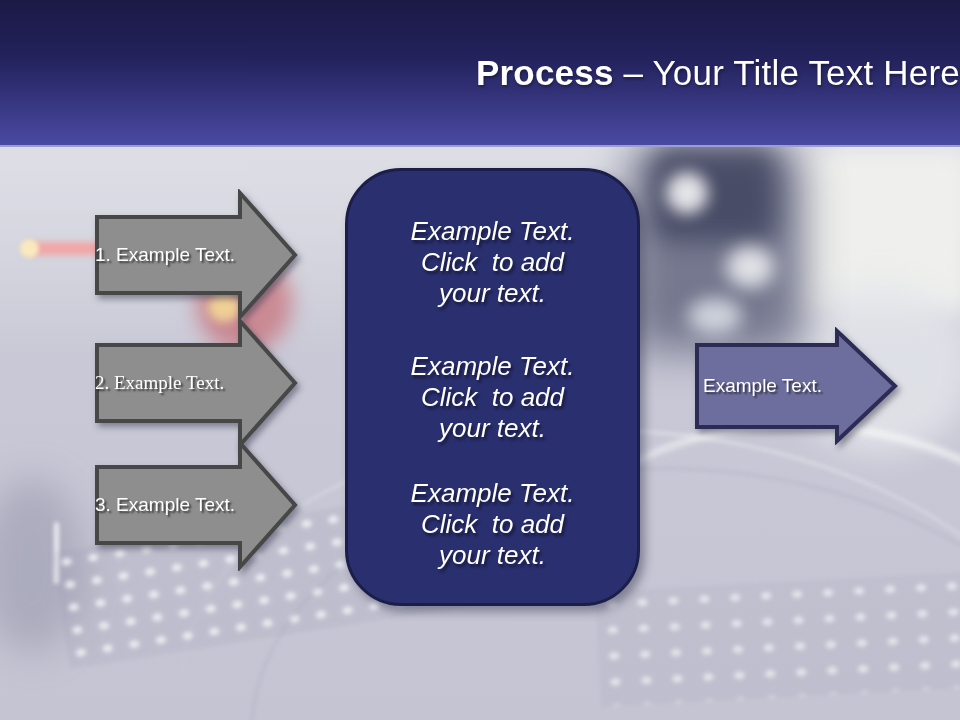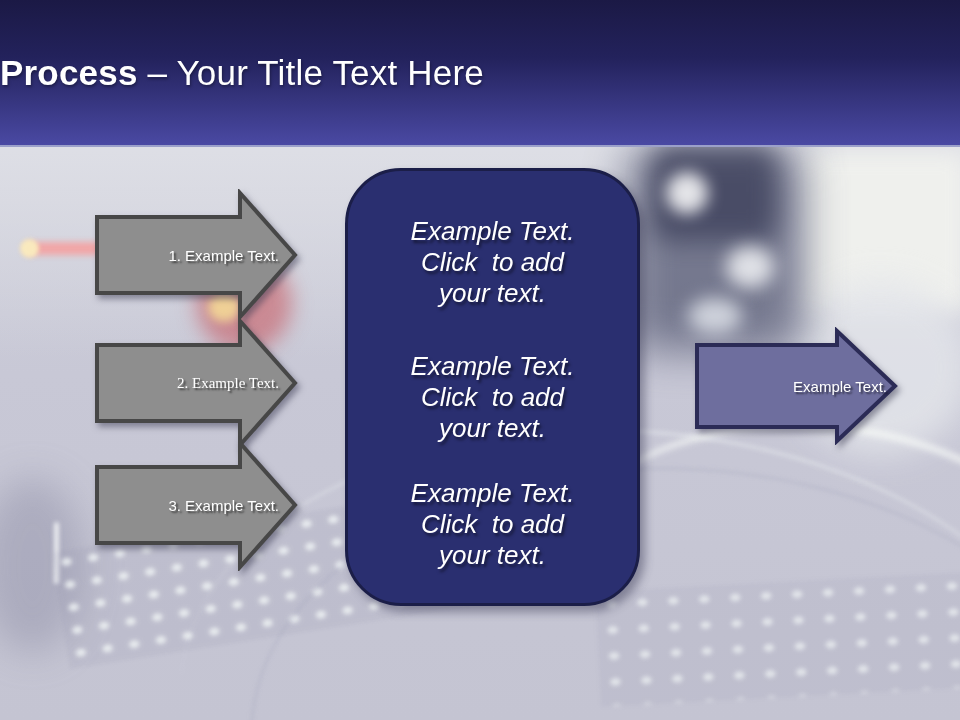--- a/index.html
+++ b/index.html
@@ -47,30 +47,30 @@
       transform:rotate(6deg);filter:blur(3px);}
   .arc-b{left:180px;top:430px;width:900px;height:560px;border-top:3px solid rgba(237,240,243,.55);
       transform:rotate(4deg);filter:blur(2px);}
   .arc-c{left:250px;top:468px;width:860px;height:560px;border:2px solid rgba(150,152,178,.32);
       transform:rotate(3deg);filter:blur(2px);}
 
   
   .header{position:absolute;left:0;top:0;width:100%;height:147px;
       background:linear-gradient(180deg,var(--header_top) 0%,var(--header_mid) 40%,var(--header_bottom) 100%);
       border-bottom:2px solid var(--header_edge);
-      display:flex;align-items:center;justify-content:flex-start;z-index:5;}
+      display:flex;align-items:center;justify-content:flex-end;z-index:5;}
   .title{color:var(--text_white);font-size:35px;letter-spacing:.2px;
       text-shadow:1px 2px 3px rgba(0,0,0,.35);}
   .title .bold{font-weight:bold;}
 
   
   .shape{position:absolute;z-index:3;}
   .arrow-svg{display:block;filter:drop-shadow(3px 4px 3px rgba(55,55,80,.5));}
   .arrow-label{position:absolute;top:50%;transform:translateY(-50%);
-      color:var(--text_white);font-size:15px;text-align:right;
+      color:var(--text_white);font-size:19px;text-align:left;
       text-shadow:2px 2px 2px rgba(0,0,0,.6);width:184px;}
   .left-arrow .arrow-label{left:0;}
   .right-arrow .arrow-label{left:8px;}
 
   .center-box{position:absolute;left:345px;top:168px;width:295px;height:438px;
       background:var(--box_fill);border:3px solid var(--box_border);border-radius:56px;
       box-shadow:5px 6px 10px rgba(50,50,80,.45);z-index:3;}
   .box-block{color:var(--text_white);font-style:italic;font-size:26px;line-height:31px;
       text-align:center;text-shadow:2px 3px 3px rgba(0,0,0,.5);}
   .box-block .line{white-space:pre;}

